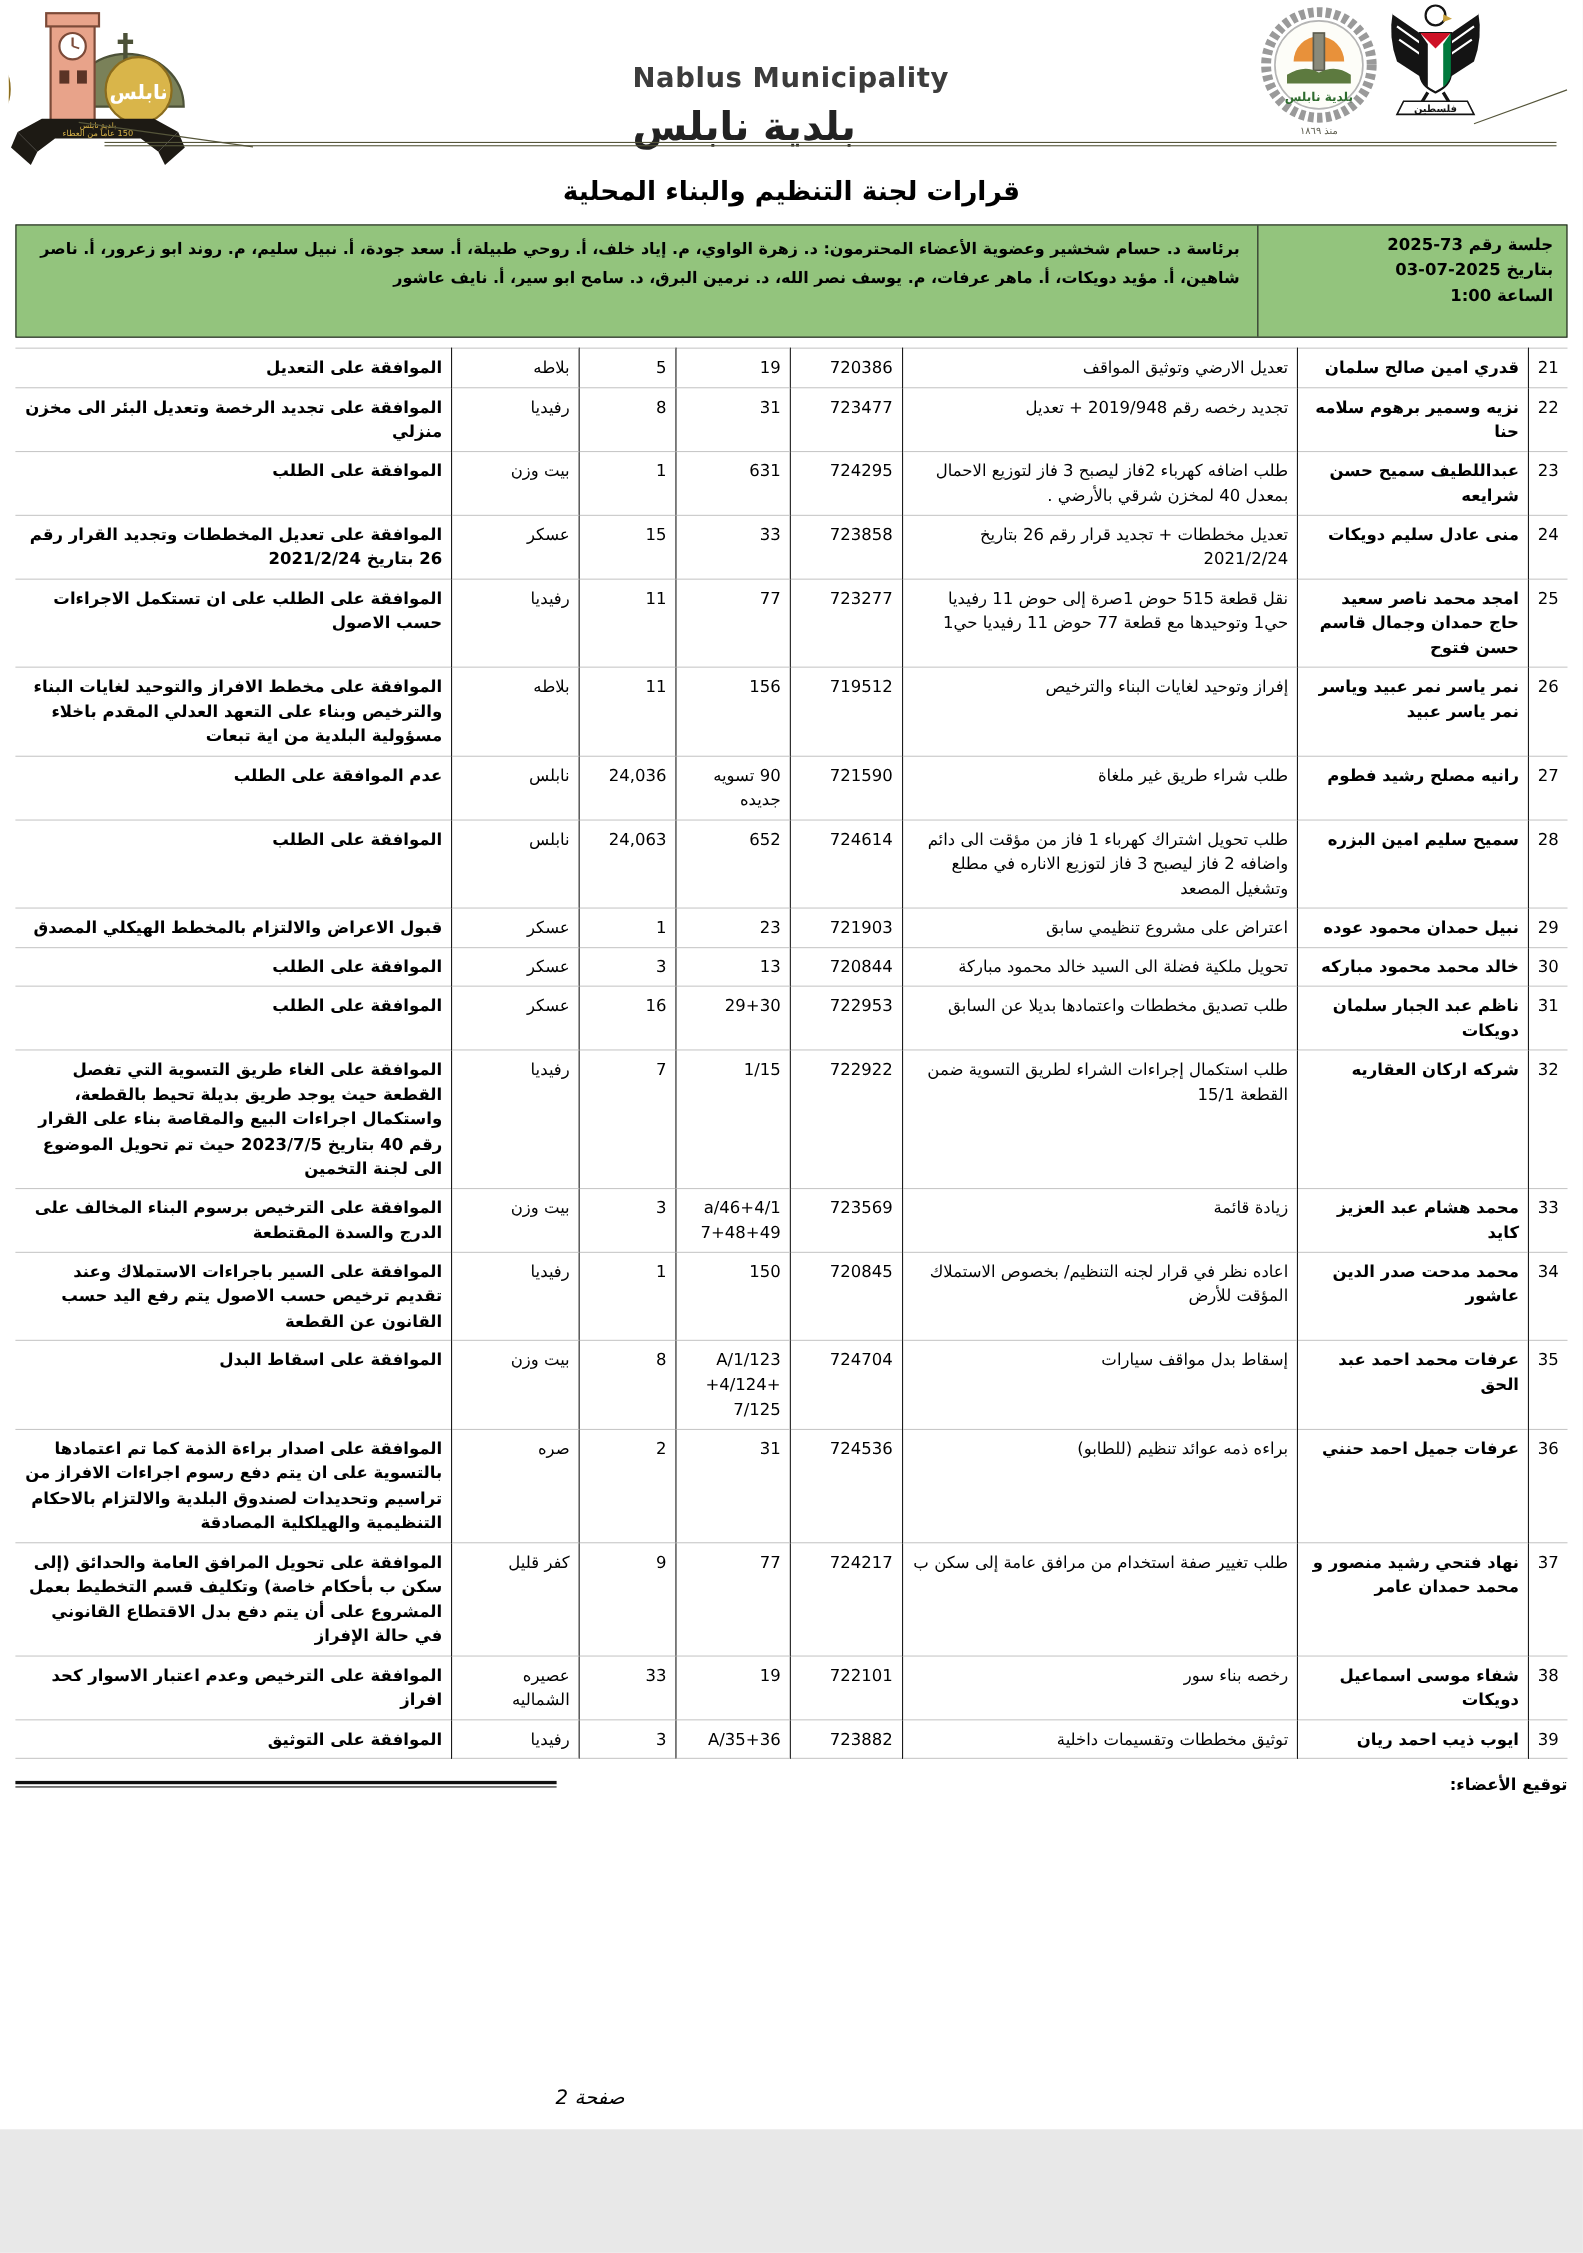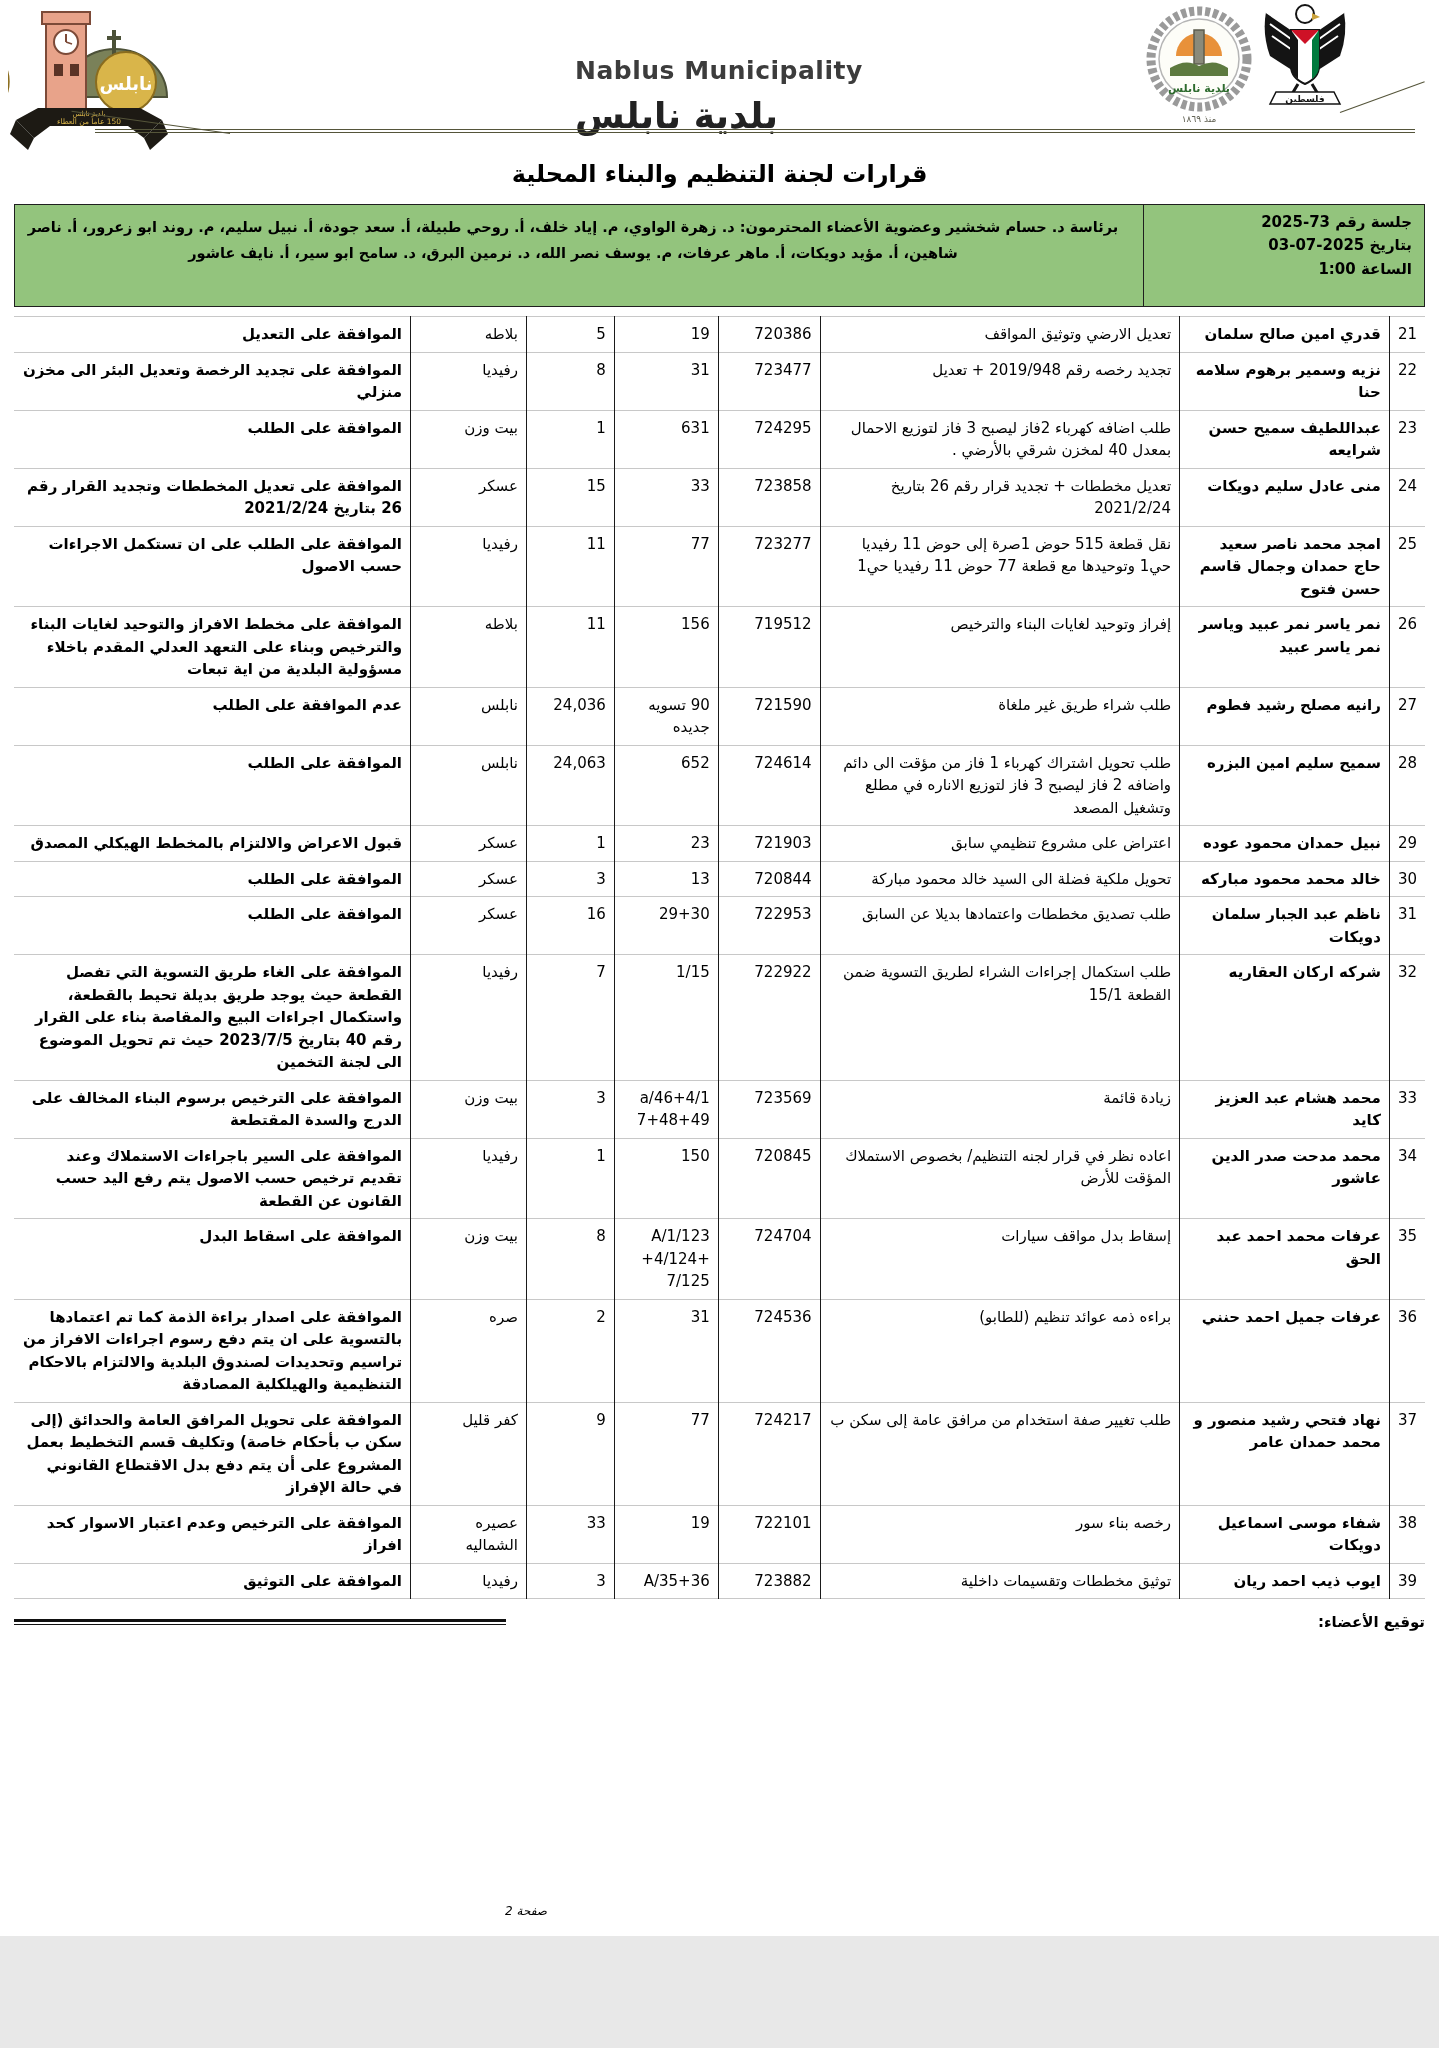--- a/index.html
+++ b/index.html
@@ -31,21 +31,21 @@
     margin:16px 14px 0 14px; min-height:103px;
     background:#93c47d; border:1px solid #1f1f1f;
     display:flex; flex-direction:row;
   }
   .session-info {
     width:281px; flex:0 0 281px; border-left:1px solid #1f1f1f;
     padding:6px 12px; font-size:15px; font-weight:bold; line-height:1.55;text-align:right;
   }
   .session-attendees {
     flex:1; padding:9px 16px 6px 4px; font-size:14.5px; font-weight:bold; line-height:1.8;
-    text-align:center;
+    text-align:right;
   }
   
   table.decisions {
     width:1411px; margin:9px 14px 0 14px; border-collapse:collapse;
     font-size:15px; line-height:1.5; border-bottom:1px solid #c8c8c8;
   }
   table.decisions td {
     border-left:1px solid #1a1a1a; border-top:1px solid #c8c8c8;
     padding:6px 8px; vertical-align:top; text-align:right;
   }
@@ -54,21 +54,21 @@
   td.col-name { font-weight:bold; }
   td.col-decision { font-weight:bold; }
   td.col-file, td.col-block, td.col-parcel { text-align:right; }
   td.col-block span[dir=ltr], td.col-parcel span[dir=ltr], td.col-file span[dir=ltr]
   { unicode-bidi:isolate; display:inline-block; max-width:100%; overflow-wrap:anywhere; text-align:right; }
   
   .sig-row { display:flex; justify-content:space-between; align-items:center;
              margin:14px 14px 0 14px; }
   .sig-label { font-size:15px; font-weight:bold; }
   .sig-line { width:492px; height:6px; border-top:3px solid #111; border-bottom:1px solid #111; }
-  .page-footer { position:absolute; left:505px; bottom:18px; font-size:12px;
+  .page-footer { position:absolute; left:505px; bottom:18px; font-size:18px;
                  font-style:italic; direction:rtl; }
   svg text { font-family:"DejaVu Sans", sans-serif; }
 </style>
 </head>
 <body>
 
 <div class="page">
 
   <div class="header">
 

